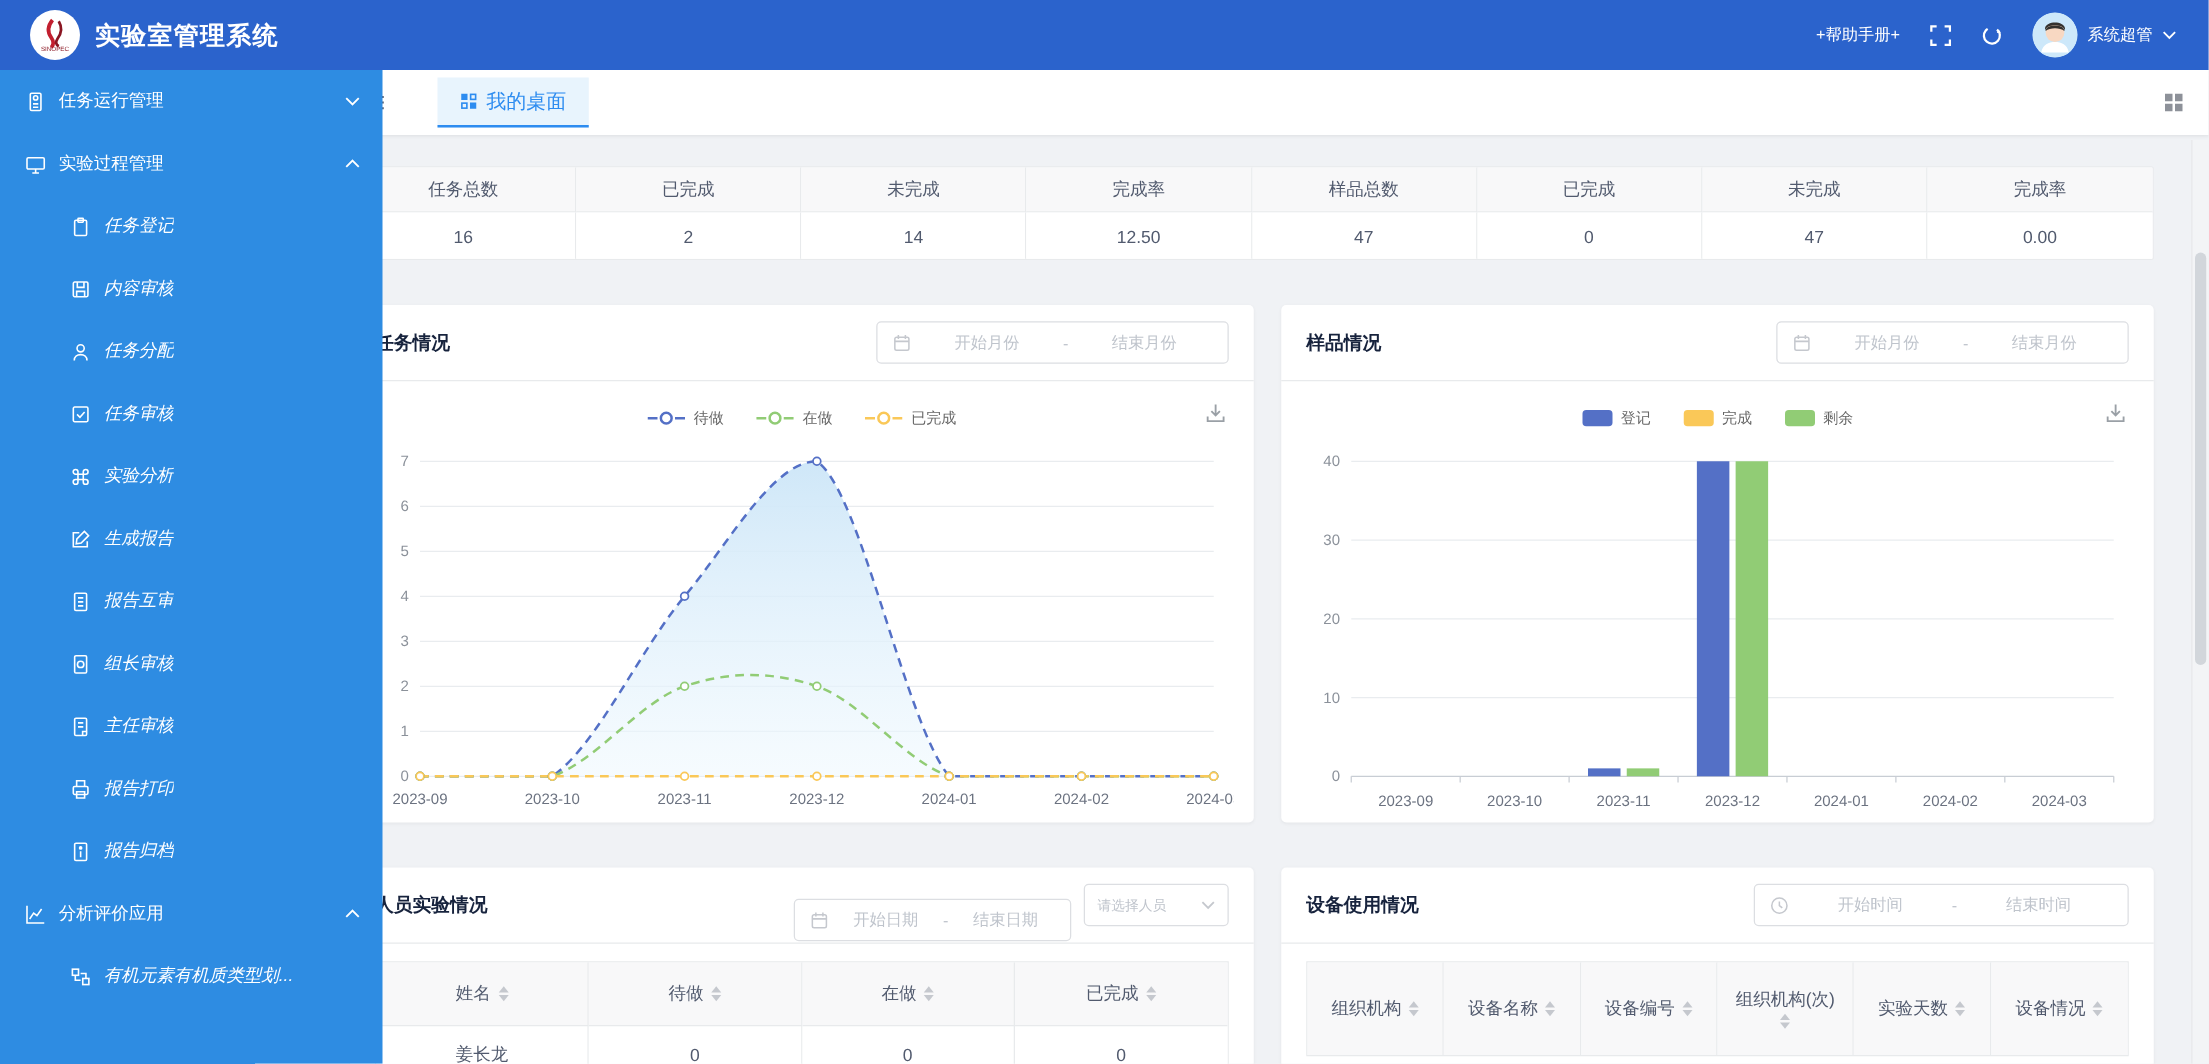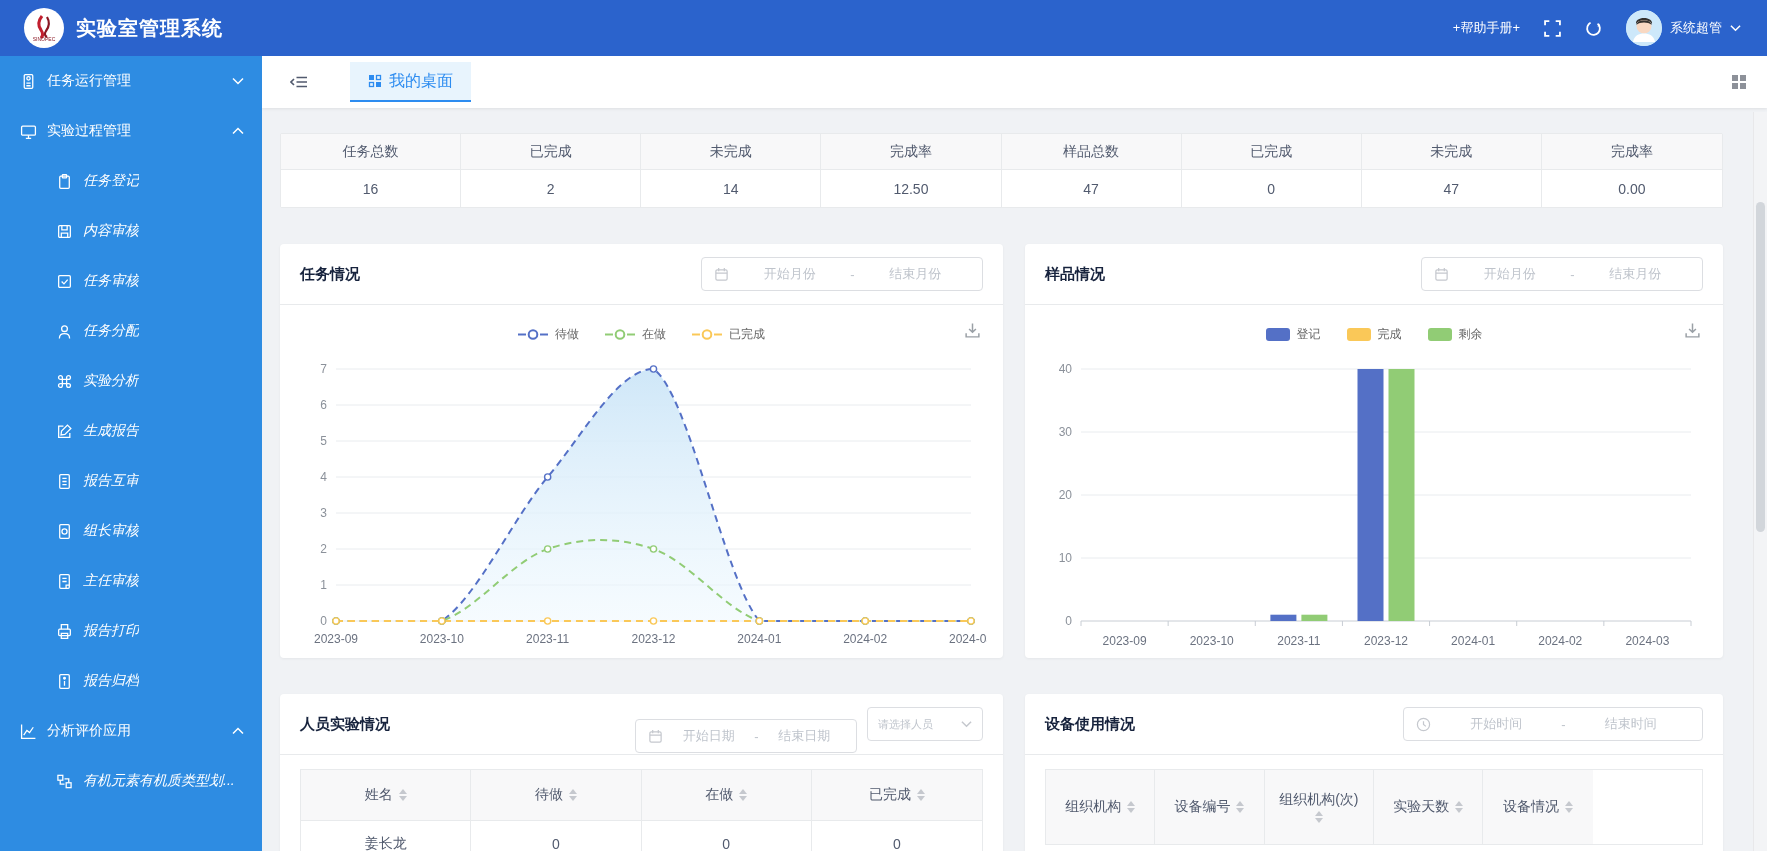--- a/index.html
+++ b/index.html
@@ -9,21 +9,21 @@
   
   .app-header { position:absolute; top:0; left:0; right:0; height:56px; background:#2b63cc; display:flex; align-items:center; padding:0 26px 0 24px; color:#fff; z-index:30; }
   .logo-circle { width:40px; height:40px; border-radius:50%; background:#fff; display:flex; align-items:center; justify-content:center; margin-right:12px; flex:none; }
   .app-title { font-size:20px; font-weight:bold; letter-spacing:1px; }
   .header-right { margin-left:auto; display:flex; align-items:center; gap:24px; font-size:13px; }
   .hdr-btn { display:flex; align-items:center; gap:6px; cursor:pointer; }
   .avatar { width:36px; height:36px; border-radius:50%; background:#cde8fa; overflow:hidden; flex:none; }
   .user-wrap { display:flex; align-items:center; gap:8px; cursor:pointer; }
 
   
-  .sidebar { position:absolute; top:56px; left:0; bottom:0; width:262px; background:#2e8ce2; overflow:hidden; z-index:20; }
+  .sidebar { position:absolute; top:56px; left:0; bottom:0; width:306px; background:#2e8ce2; overflow:hidden; z-index:20; }
   .menu-item { height:50px; display:flex; align-items:center; padding:0 18px 0 20px; color:#fff; font-size:14px; cursor:pointer; white-space:nowrap; }
   .menu-item.child { padding-left:56px;font-style:italic; }
   .mi-icon { width:17px; height:17px; margin-right:10px; flex:none; display:flex; align-items:center; justify-content:center; }
   .mi-label { overflow:hidden; text-overflow:ellipsis; }
   .mi-chev { margin-left:auto; display:flex; }
 
   
   .content { position:absolute; left:262px; top:56px; right:0; bottom:0; }
   .tabbar { height:52px; background:#fff; display:flex; align-items:center; padding:0 20px 0 28px; box-shadow:0 1px 3px rgba(0,0,0,.08); position:relative; z-index:10; }
   .collapse-btn { cursor:pointer; display:flex; }
@@ -175,34 +175,34 @@
         <svg width="17" height="17" viewBox="0 0 16 16" fill="none" stroke="#ffffff" stroke-width="1.2">
           <rect x="2.5" y="2.5" width="11" height="11" rx="1"></rect>
           <path d="M5.5 2.5v4h5v-4M5 13.5V9.5h6v4"></path>
         </svg>
       </span>
       <span class="mi-label">内容审核</span>
     </div>
     <div class="menu-item child">
       <span class="mi-icon">
         <svg width="17" height="17" viewBox="0 0 16 16" fill="none" stroke="#ffffff" stroke-width="1.2">
+          <circle cx="8" cy="5.3" r="2.7"></circle>
+          <path d="M3.2 14.5c0-2.8 2.1-4.4 4.8-4.4s4.8 1.6 4.8 4.4"></path>
+        </svg>
+      </span>
+      <span class="mi-label">任务分配</span>
+    </div>
+    <div class="menu-item child">
+      <span class="mi-icon">
+        <svg width="17" height="17" viewBox="0 0 16 16" fill="none" stroke="#ffffff" stroke-width="1.2">
           <rect x="2.5" y="2.5" width="11" height="11" rx="1"></rect>
           <path d="M5.3 8l2.2 2.2L11 6.2"></path>
         </svg>
       </span>
       <span class="mi-label">任务审核</span>
-    </div>
-    <div class="menu-item child">
-      <span class="mi-icon">
-        <svg width="17" height="17" viewBox="0 0 16 16" fill="none" stroke="#ffffff" stroke-width="1.2">
-          <circle cx="8" cy="5.3" r="2.7"></circle>
-          <path d="M3.2 14.5c0-2.8 2.1-4.4 4.8-4.4s4.8 1.6 4.8 4.4"></path>
-        </svg>
-      </span>
-      <span class="mi-label">任务分配</span>
     </div>
     <div class="menu-item child">
       <span class="mi-icon">
         <svg width="17" height="17" viewBox="0 0 16 16" fill="none" stroke="#ffffff" stroke-width="1.2">
           <path d="M6 6h4v4H6zM6 6H4.2A1.8 1.8 0 116 4.2zM10 6V4.2A1.8 1.8 0 1111.8 6zM10 10h1.8A1.8 1.8 0 1110 11.8zM6 10v1.8A1.8 1.8 0 114.2 10z"></path>
         </svg>
       </span>
       <span class="mi-label">实验分析</span>
     </div>
     <div class="menu-item child">
@@ -588,20 +588,27 @@
         <div class="dtable" id="equipment-table">
             <div class="drow cols6">
               <div class="th tall">
                 <span>组织机构</span>
                 <span class="sorter">
                   <i class="up"></i>
                   <i class="dn"></i>
                 </span>
               </div>
               <div class="th tall">
+                <span>设备名称</span>
+                <span class="sorter">
+                  <i class="up"></i>
+                  <i class="dn"></i>
+                </span>
+              </div>
+              <div class="th tall">
                 <span>设备编号</span>
                 <span class="sorter">
                   <i class="up"></i>
                   <i class="dn"></i>
                 </span>
               </div>
               <div class="th tall wrap">
                 <span>组织机构(次)</span>
                 <span class="sorter">
                   <i class="up"></i>

